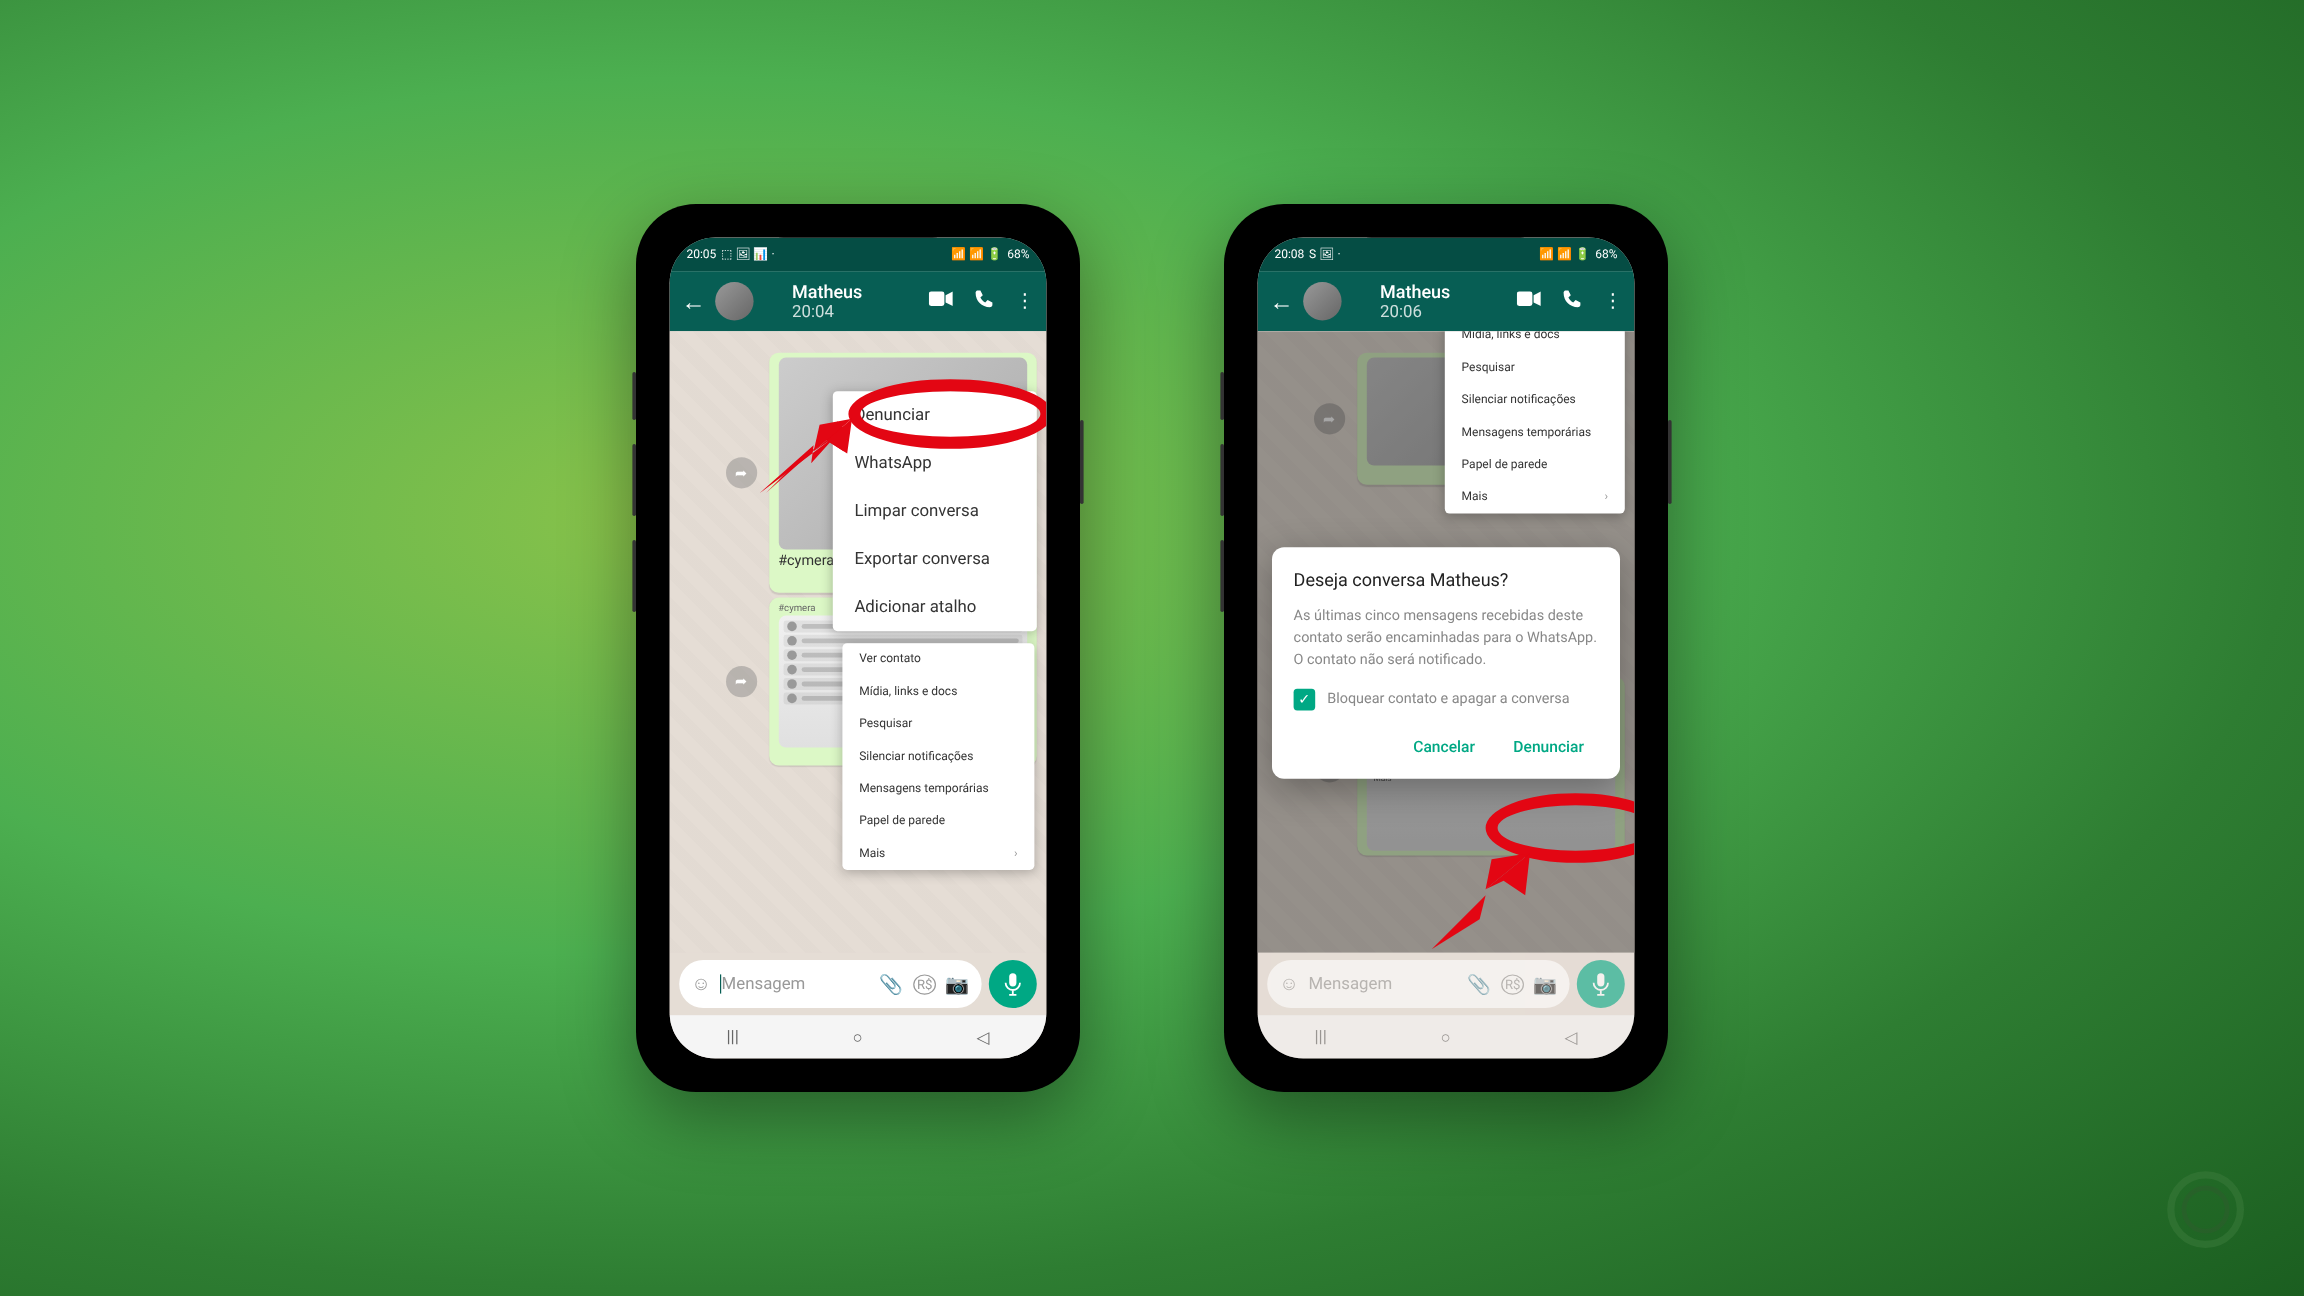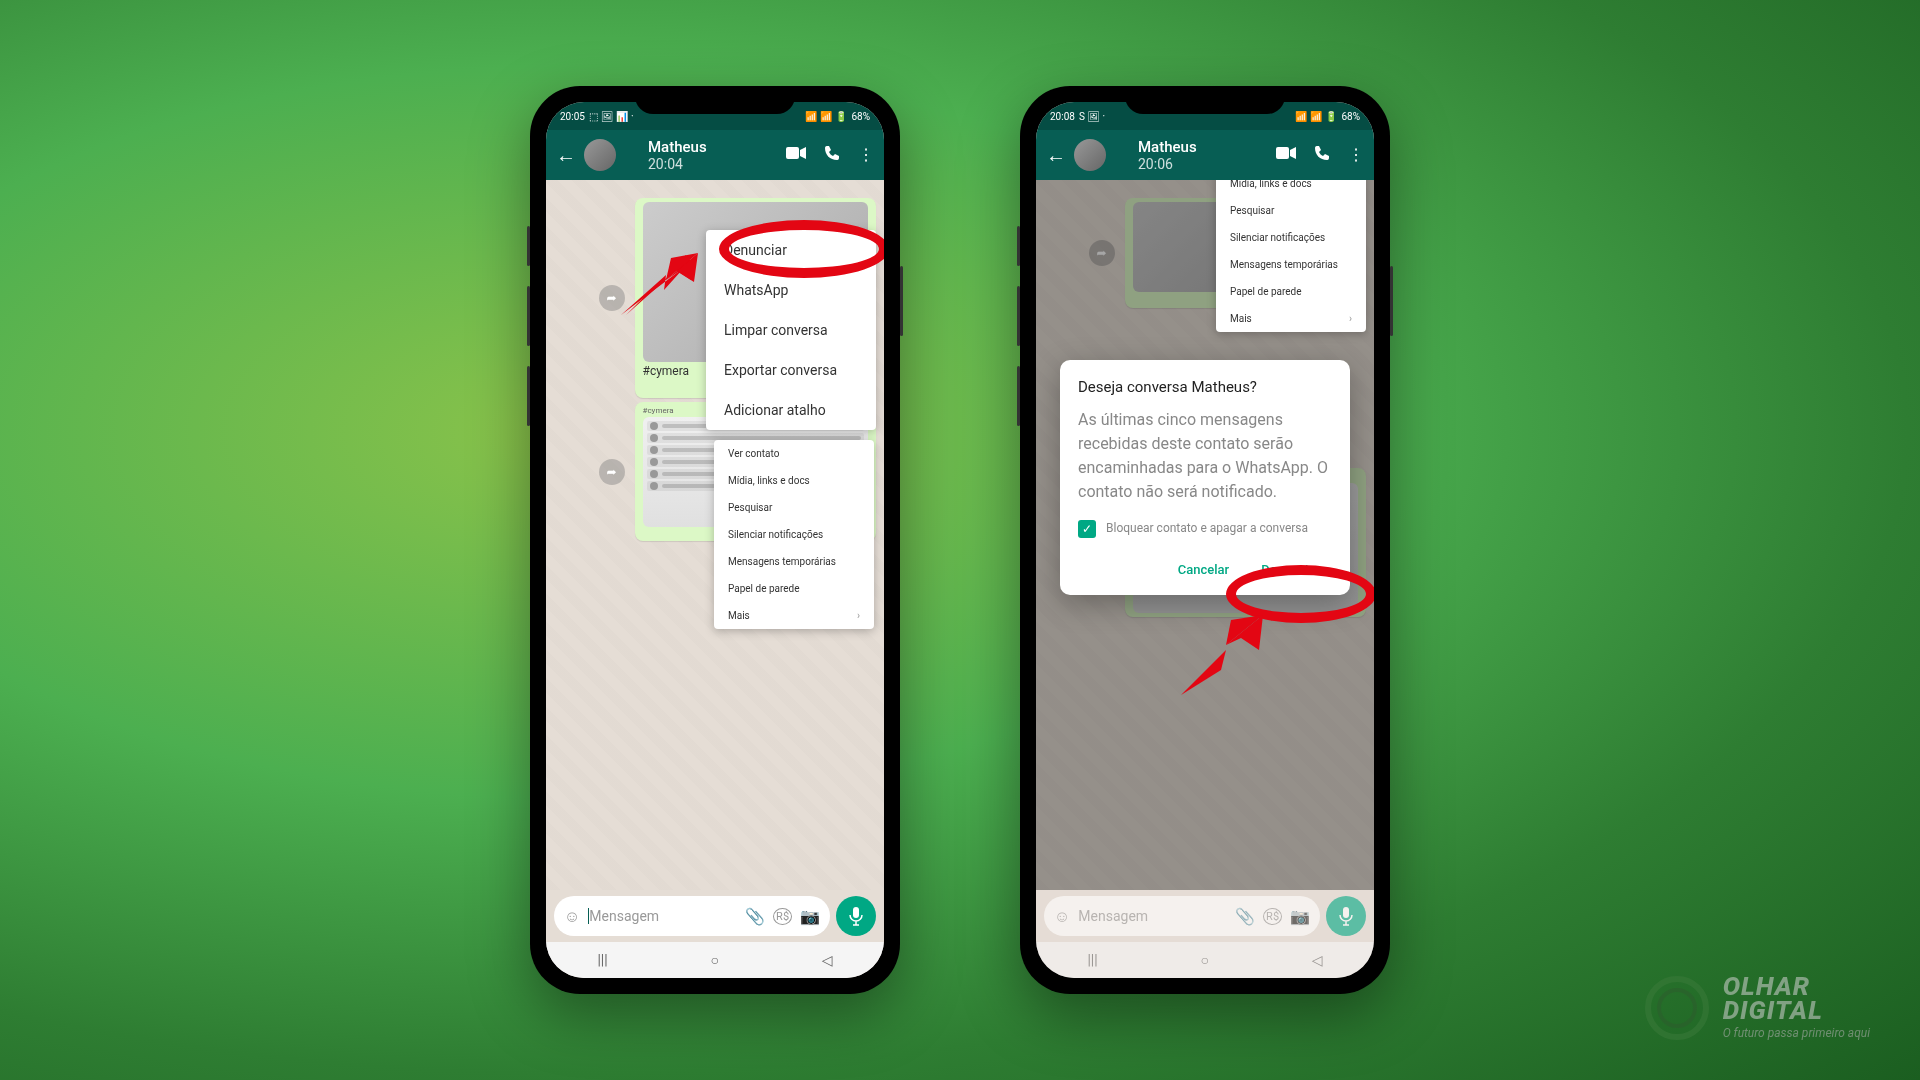--- a/index.html
+++ b/index.html
@@ -8,24 +8,24 @@
   height: 1080px;
   background: radial-gradient(ellipse at 30% 40%, #8bc34a 0%, #4caf50 40%, #2e7d32 70%, #1b5e20 100%);
   display: flex;
   align-items: center;
   justify-content: center;
   gap: 120px;
   position: relative;
 }
 .phone {
   width: 370px;
-  height: 908px;
+  height: 740px;
   background: #000;
   border-radius: 50px;
-  padding: 16px;
+  padding: 28px;
   position: relative;
   box-shadow: 0 20px 60px rgba(0,0,0,0.4);
 }
 .phone::before {
   content: '';
   position: absolute;
   top: 0;
   left: 50%;
   transform: translateX(-50%);
   width: 160px;
@@ -209,21 +209,21 @@
   top: 280px;
   transform: translateX(-50%);
   width: 290px;
   background: #fff;
   border-radius: 10px;
   padding: 18px 18px 10px 18px;
   z-index: 55;
   box-shadow: 0 8px 30px rgba(0,0,0,0.3);
 }
 .dialog-title { font-size: 15px; color: #222; margin-bottom: 12px; }
-.dialog-text { font-size: 16px; color: #888; line-height: 1.5; margin-bottom: 16px; }
+.dialog-text { font-size: 12px; color: #888; line-height: 1.5; margin-bottom: 16px; }
 .dialog-check { display: flex; align-items: flex-start; gap: 10px; margin-bottom: 16px; }
 .checkbox {
   width: 18px;
   height: 18px;
   background: #00a884;
   border-radius: 3px;
   display: flex;
   align-items: center;
   justify-content: center;
   color: #fff;
@@ -507,18 +507,13 @@
     <div class="nav-bar" style="opacity:0.6;">
       <span>|||</span>
       <span>○</span>
       <span>◁</span>
     </div>
   </div>
 </div>
 
 <div class="watermark">
   <div class="wm-circle"></div>
-  <div class="wm-text">
-    <div class="wm-title"><span>OLHAR</span></div>
-    <div class="wm-title"><span>DIGITAL</span></div>
-    <div class="wm-sub">O futuro passa primeiro aqui</div>
-  </div>
 </div>
 
 </body></html>

